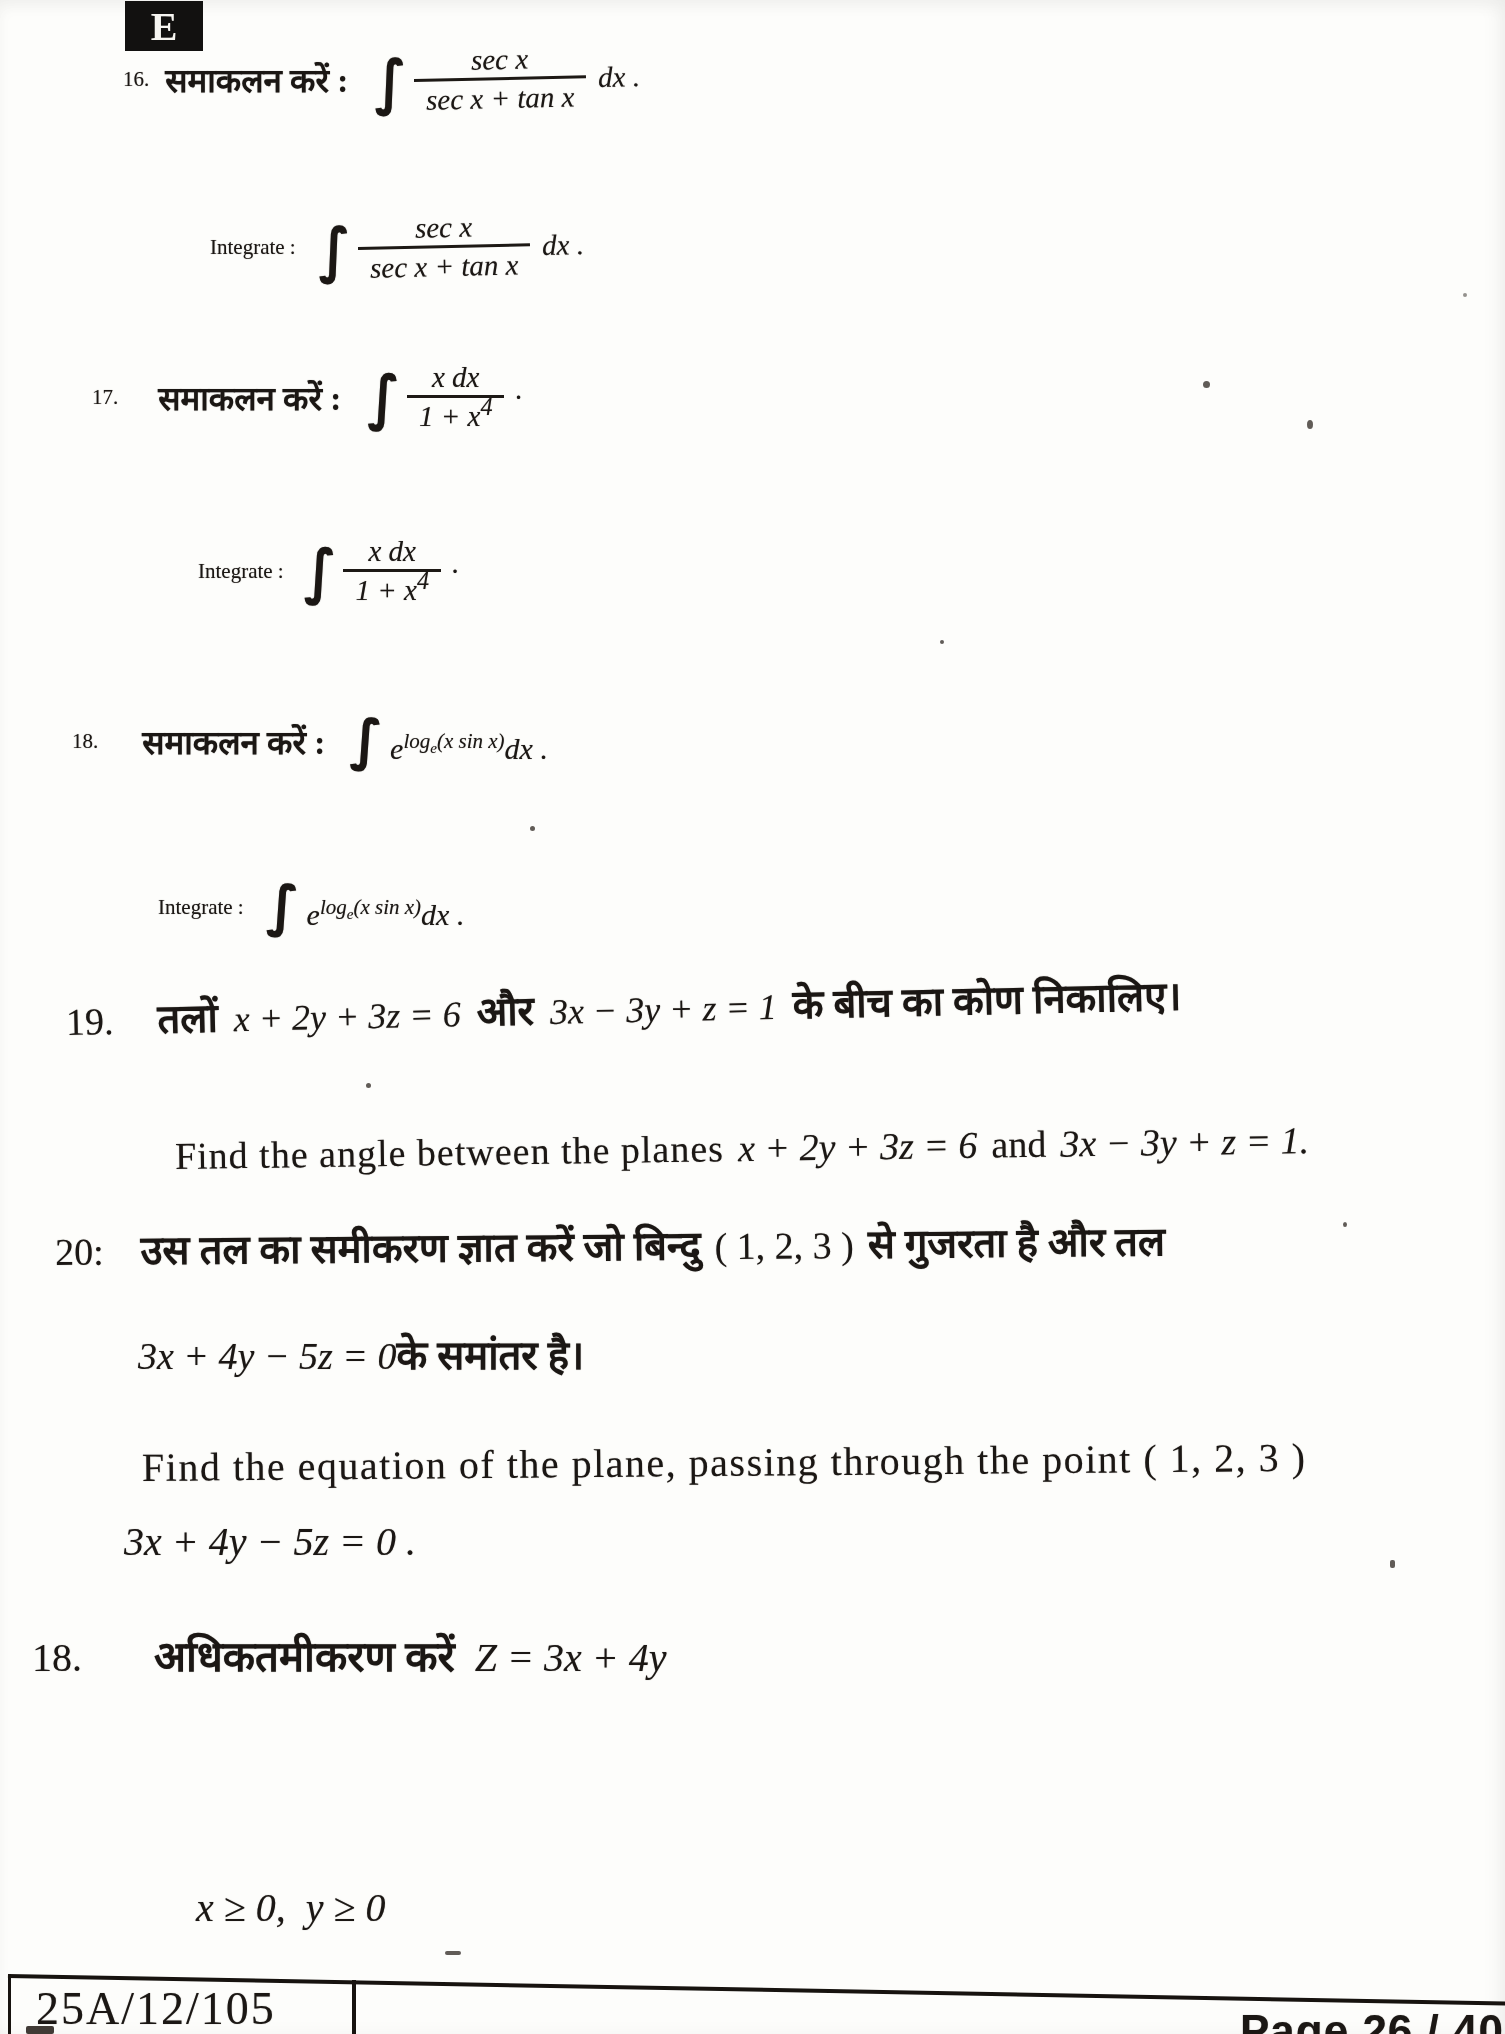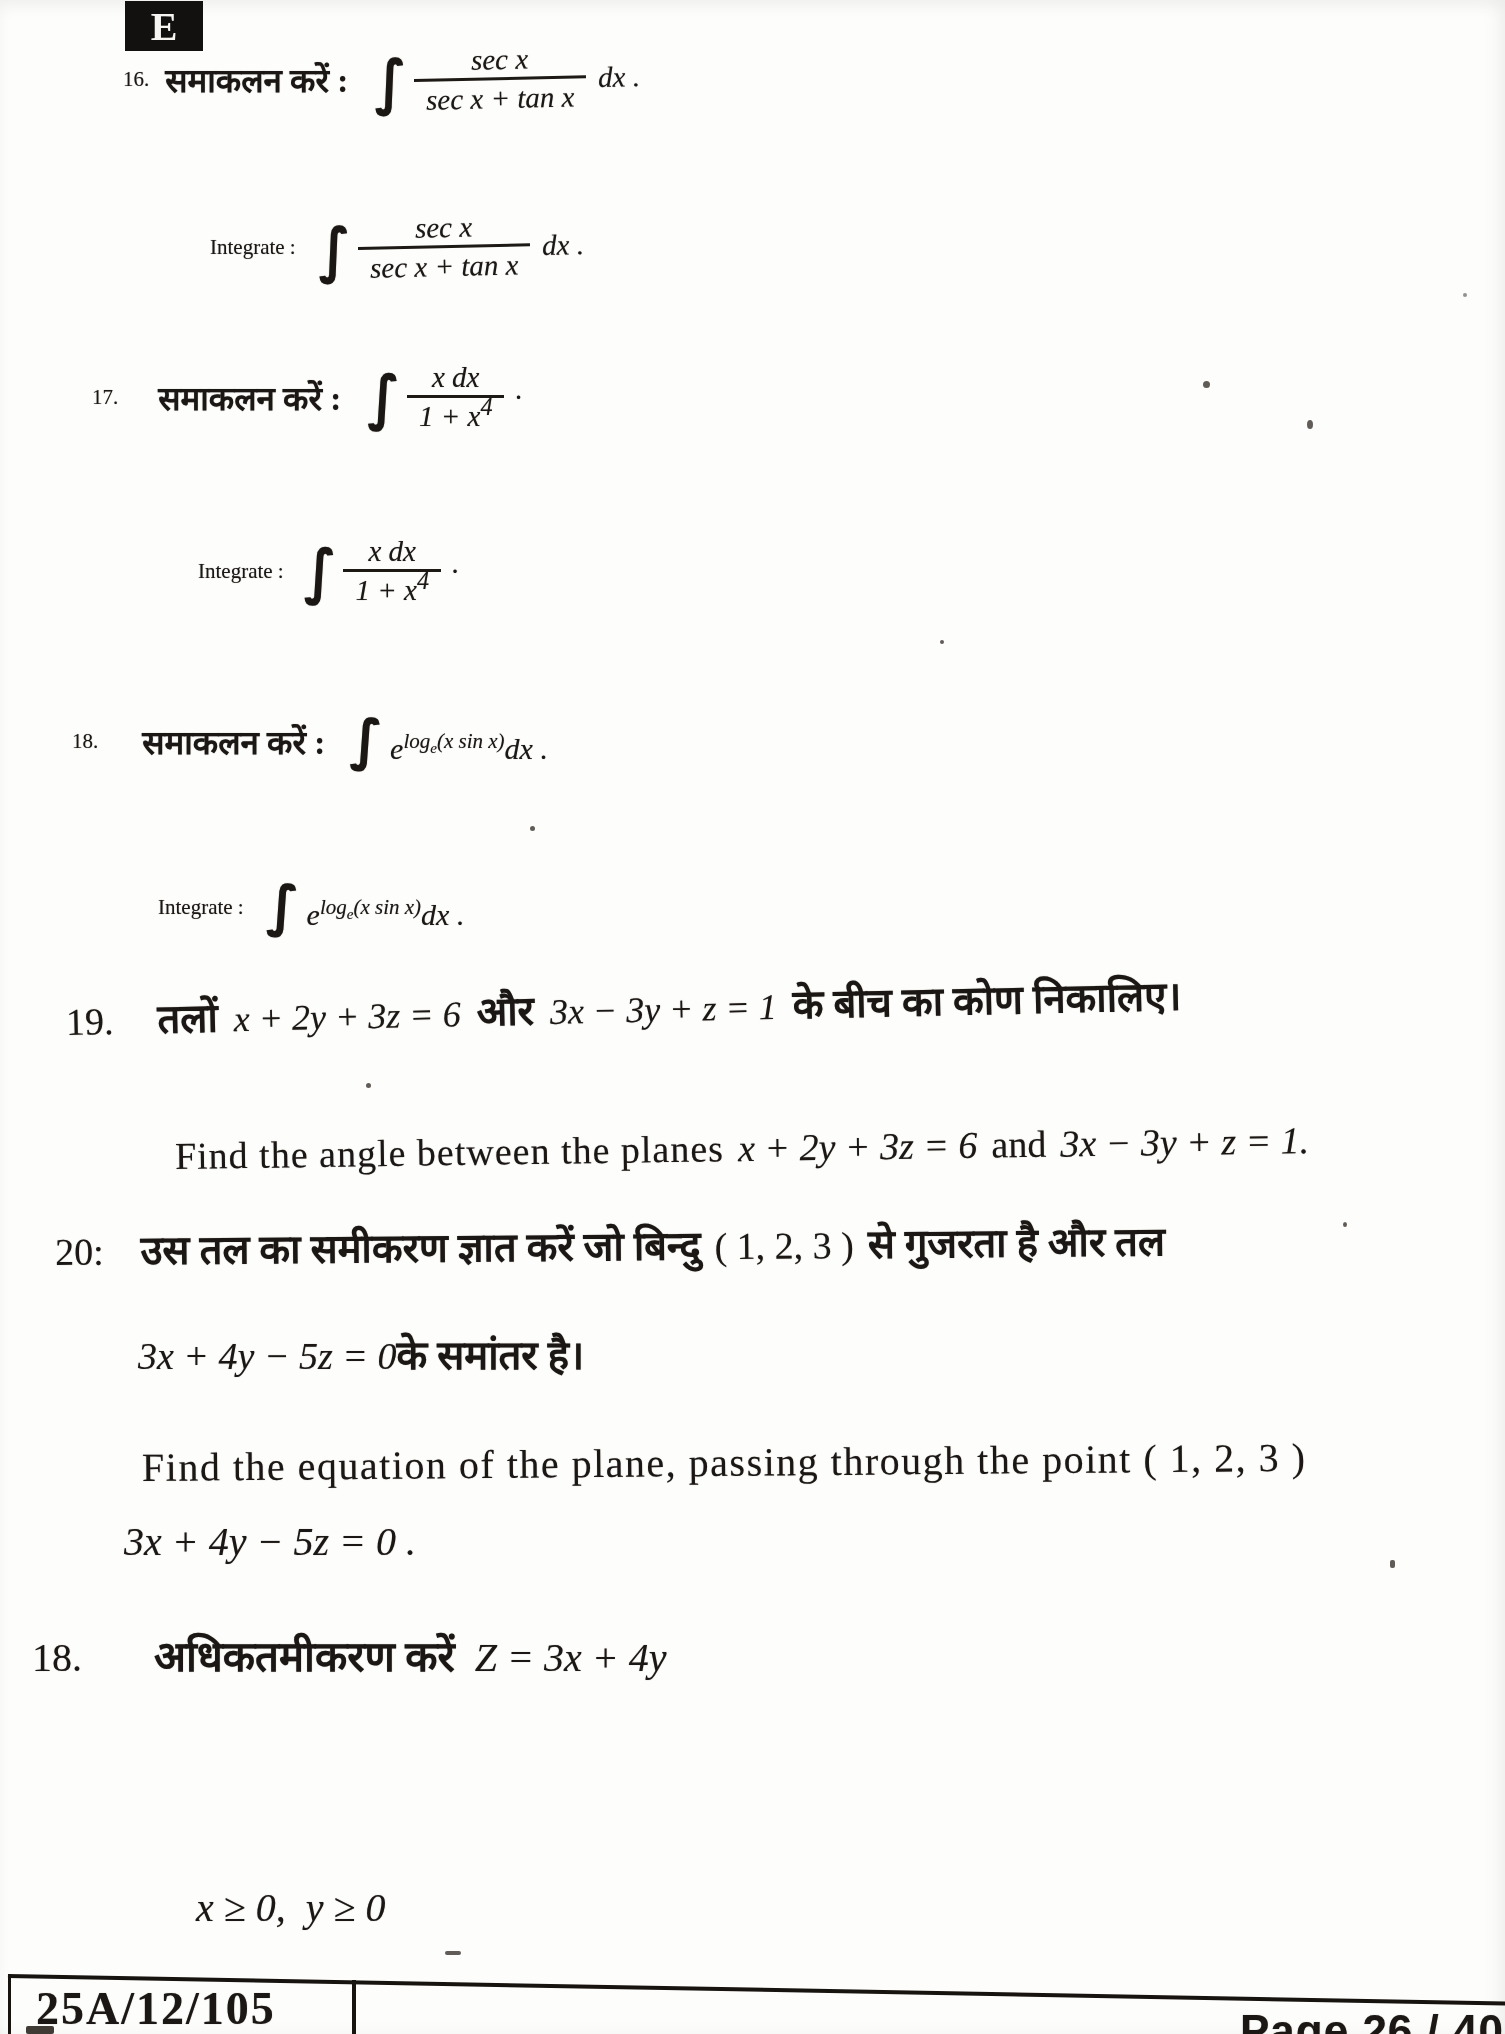--- a/index.html
+++ b/index.html
@@ -154,21 +154,21 @@
   </div>
 
 
   <div class="abs rowb" style="left:196px;top:1884px">
     <span class="math f40" style="white-space:pre">x ≥ 0,  y ≥ 0</span>
   </div>
 
   <div class="abs rule" style="left:8px;top:1974px;width:1510px;height:4px;transform:rotate(1.05deg)"></div>
   <div class="abs vline" style="left:8px;top:1974px;width:3px;height:60px"></div>
   <div class="abs vline" style="left:352px;top:1980px;width:4px;height:54px"></div>
-  <div class="abs serif f46" style="left:36px;top:1982px;font-weight:700;letter-spacing:2px">25A/12/105</div>
+  <div class="abs serif f46" style="left:36px;top:1982px;font-weight:400;letter-spacing:2px">25A/12/105</div>
   <div class="abs f44" style="left:1240px;top:2006px;font-family:'Liberation Sans',sans-serif;font-weight:700;letter-spacing:1px">Page 26 / 40</div>
 
   <div class="speck" style="left:1203px;top:381px;width:7px;height:7px"></div>
   <div class="speck" style="left:1307px;top:420px;width:6px;height:9px"></div>
   <div class="speck" style="left:530px;top:826px;width:5px;height:5px"></div>
   <div class="speck" style="left:940px;top:640px;width:4px;height:4px"></div>
   <div class="speck" style="left:366px;top:1083px;width:5px;height:5px"></div>
   <div class="speck" style="left:1343px;top:1222px;width:4px;height:5px"></div>
   <div class="speck" style="left:1390px;top:1560px;width:5px;height:8px;border-radius:2px"></div>
   <div class="speck" style="left:445px;top:1951px;width:16px;height:4px;border-radius:2px"></div>

